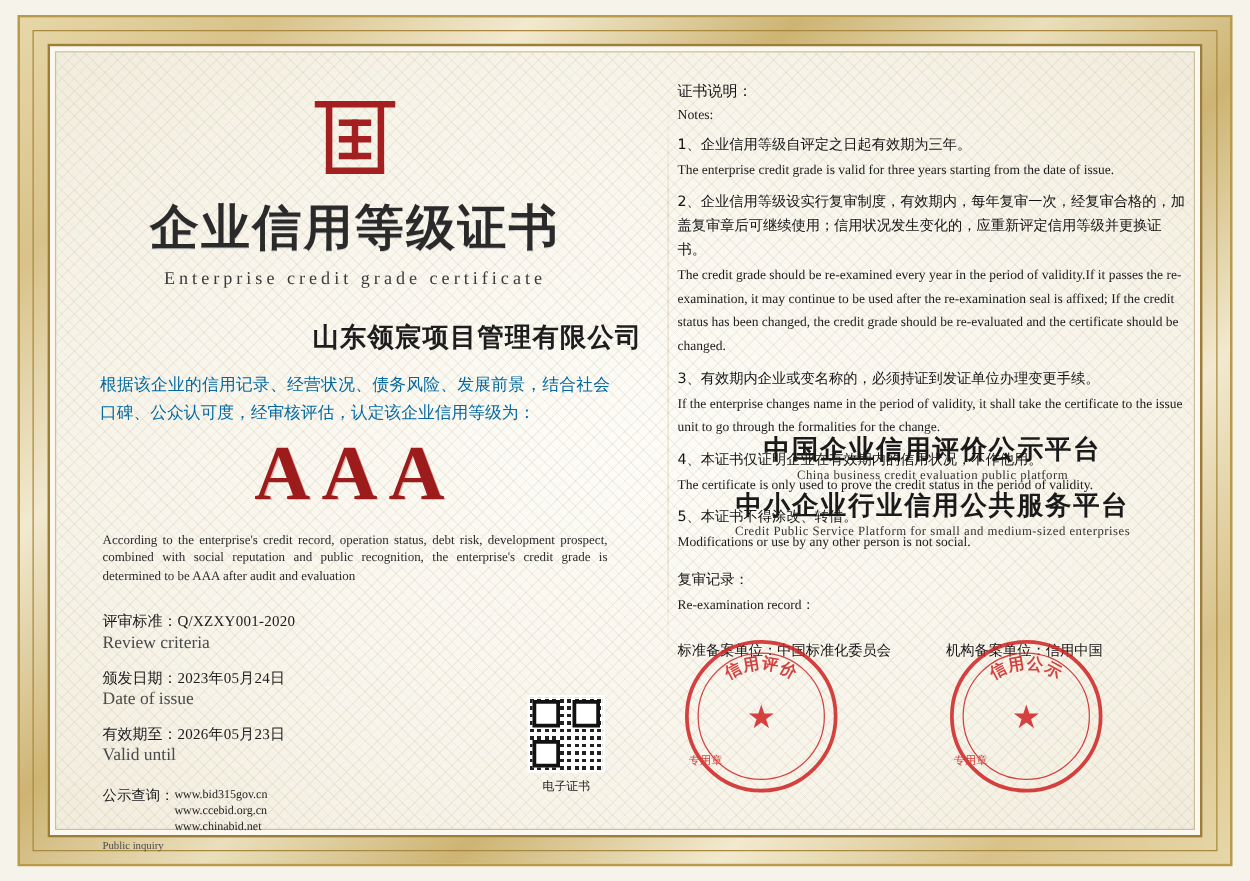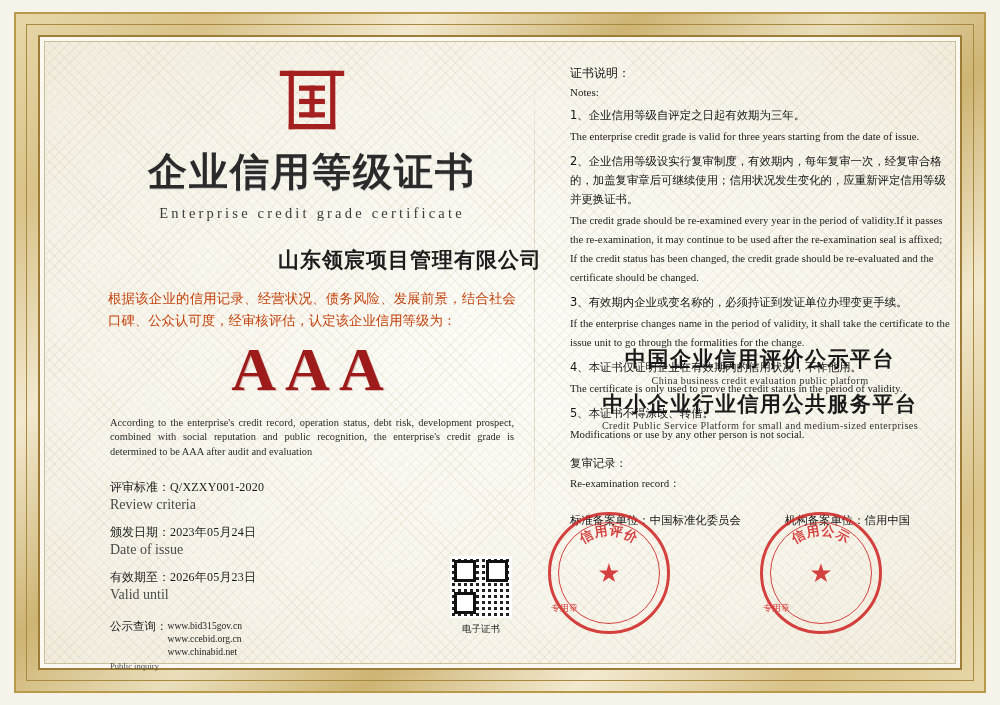--- a/index.html
+++ b/index.html
@@ -41,23 +41,22 @@
       repeating-linear-gradient(45deg, rgba(196,183,150,.17) 0 1px, rgba(255,255,255,0) 1px 7px),
       repeating-linear-gradient(-45deg, rgba(196,183,150,.17) 0 1px, rgba(255,255,255,0) 1px 7px),
       radial-gradient(ellipse at 50% 50%, #fdfcf7 0%, #f7f4ea 65%, #f1ecdd 100%);
   }
   .content{
     position:absolute;left:44px;top:41px;right:44px;bottom:41px;
     display:flex;
   }
   .left{
     width:480px;position:relative;
-    padding:12px 10px 0 10px;
-    box-sizing:border-box;
-    margin-left:28px;
+    padding:22px 10px 0 10px;
+    box-sizing:border-box;
   }
   .right{
     flex:1;position:relative;
     padding:24px 6px 0 18px;
     box-sizing:border-box;
   }
   
   .vsep{
     position:absolute;left:490px;top:30px;bottom:120px;width:1px;
     background:linear-gradient(to bottom,rgba(160,140,90,0) 0%,rgba(160,140,90,.25) 20%,rgba(160,140,90,.25) 80%,rgba(160,140,90,0) 100%);
@@ -101,21 +100,21 @@
     font-weight:bold;
     font-size:21px;
     letter-spacing:1px;
     color:#1d1d1d;
     margin-top:24px;
   }
   .desc-cn{
     margin:14px 26px 0 26px;
     font-size:13.4px;
     line-height:22px;
-    color:#c2410c;
+    color:#0369a1;
     font-family:"DejaVu Sans", sans-serif;
     text-align:justify;
   }
   .grade{
     text-align:center;
     color:#9e1b1b;
     font-family:"Liberation Serif", serif;
     font-weight:bold;
     font-size:62px;
     letter-spacing:9px;

